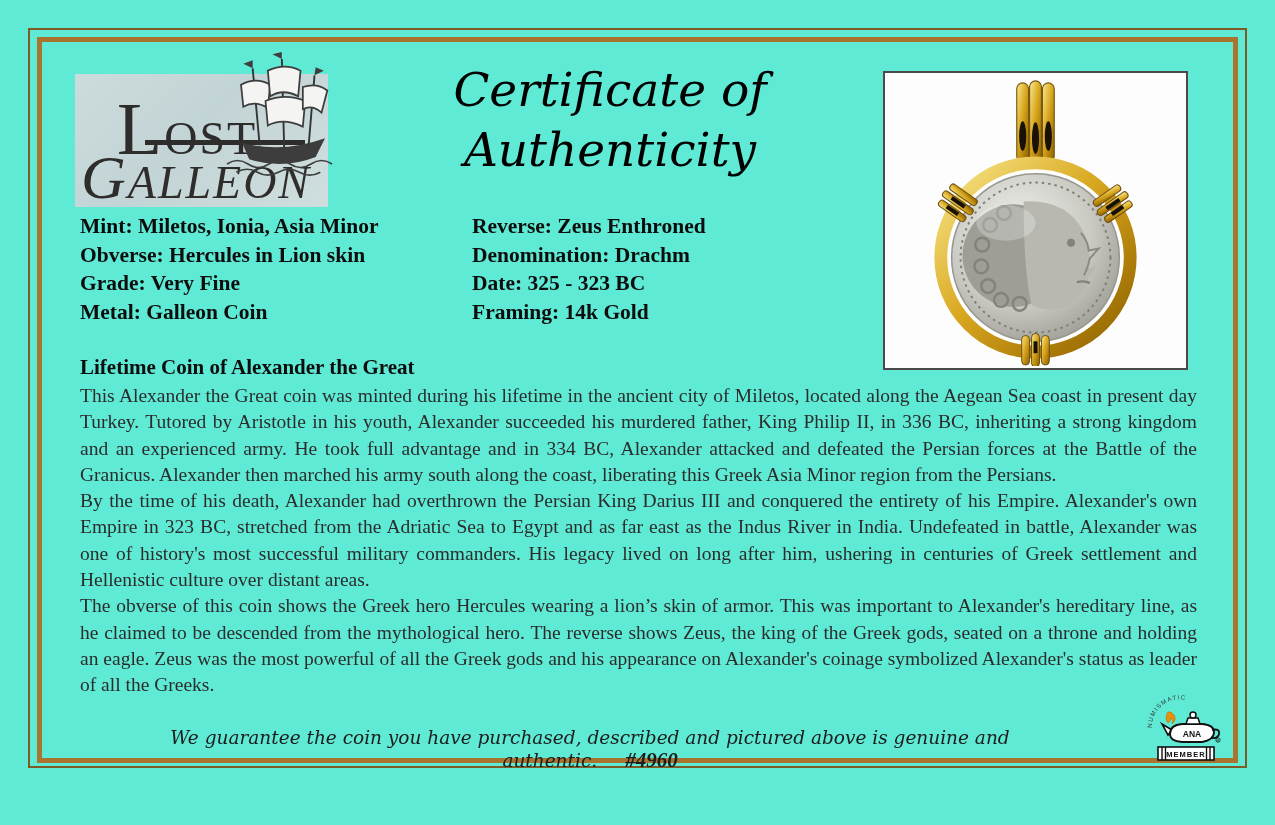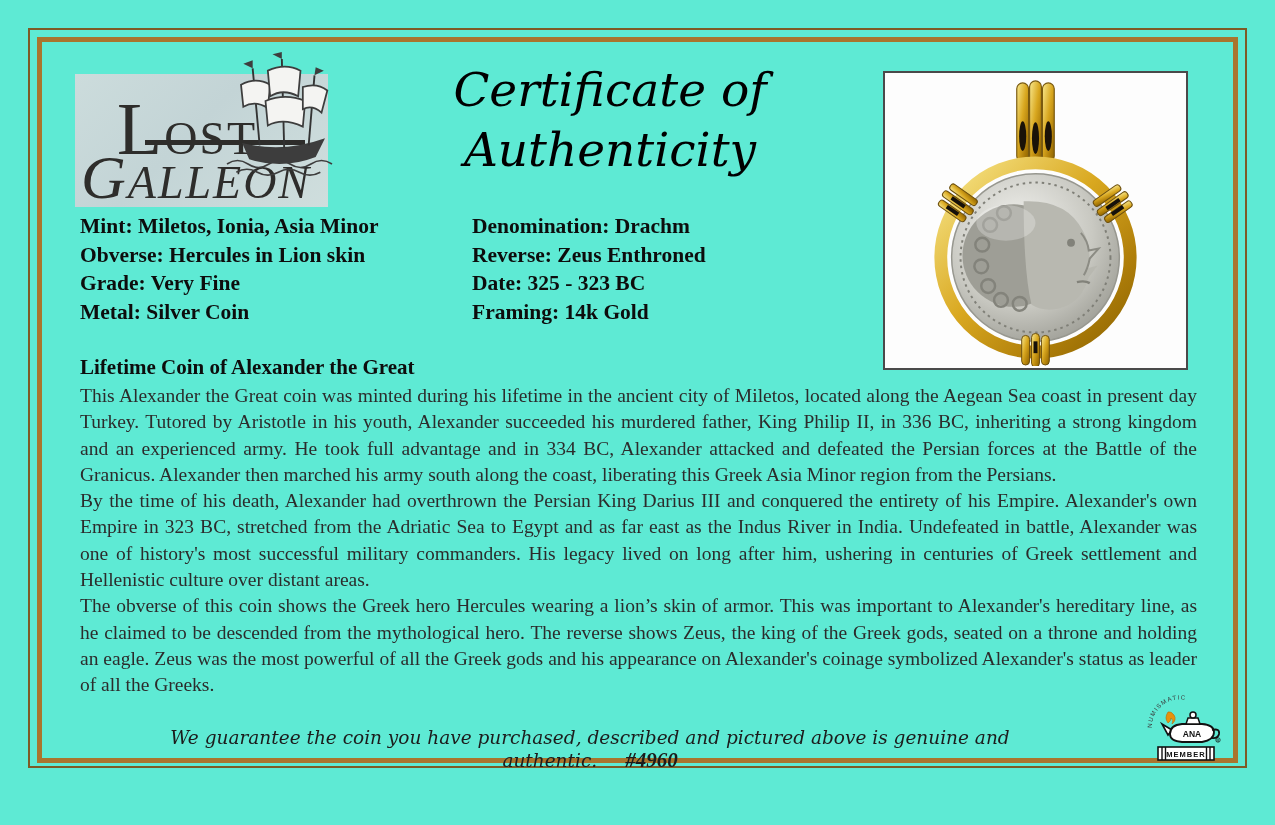--- a/index.html
+++ b/index.html
@@ -188,25 +188,25 @@
         <rect x="6" y="-12" width="8" height="30" rx="4" fill="url(#gold)"></rect>
         <rect x="-2" y="-6" width="4" height="12" fill="#15100a" stroke="none"></rect>
       </g>
     </svg>
   </div>
 
   <div class="details-col details-left">
     <div>Mint: Miletos, Ionia, Asia Minor</div>
     <div>Obverse: Hercules in Lion skin</div>
     <div>Grade: Very Fine</div>
-    <div>Metal: Silver Coin</div>
+    <div>Metal: Galleon Coin</div>
   </div>
   <div class="details-col details-right">
+    <div>Reverse: Zeus Enthroned</div>
     <div>Denomination: Drachm</div>
-    <div>Reverse: Zeus Enthroned</div>
     <div>Date: 325 - 323 BC</div>
     <div>Framing: 14k Gold</div>
   </div>
 
   <div class="body-block">
     <div class="body-heading">Lifetime Coin of Alexander the Great</div>
     <div class="body-par">This Alexander the Great coin was minted during his lifetime in the ancient city of Miletos, located along the Aegean Sea coast in present day Turkey. Tutored by Aristotle in his youth, Alexander succeeded his murdered father, King Philip II, in 336 BC, inheriting a strong kingdom and an experienced army. He took full advantage and in 334 BC, Alexander attacked and defeated the Persian forces at the Battle of the Granicus. Alexander then marched his army south along the coast, liberating this Greek Asia Minor region from the Persians.</div>
     <div class="body-par">By the time of his death, Alexander had overthrown the Persian King Darius III and conquered the entirety of his Empire. Alexander's own Empire in 323 BC, stretched from the Adriatic Sea to Egypt and as far east as the Indus River in India. Undefeated in battle, Alexander was one of history's most successful military commanders. His legacy lived on long after him, ushering in centuries of Greek settlement and Hellenistic culture over distant areas.</div>
     <div class="body-par">The obverse of this coin shows the Greek hero Hercules wearing a lion’s skin of armor. This was important to Alexander's hereditary line, as he claimed to be descended from the mythological hero. The reverse shows Zeus, the king of the Greek gods, seated on a throne and holding an eagle. Zeus was the most powerful of all the Greek gods and his appearance on Alexander's coinage symbolized Alexander's status as leader of all the Greeks.</div>
   </div>

